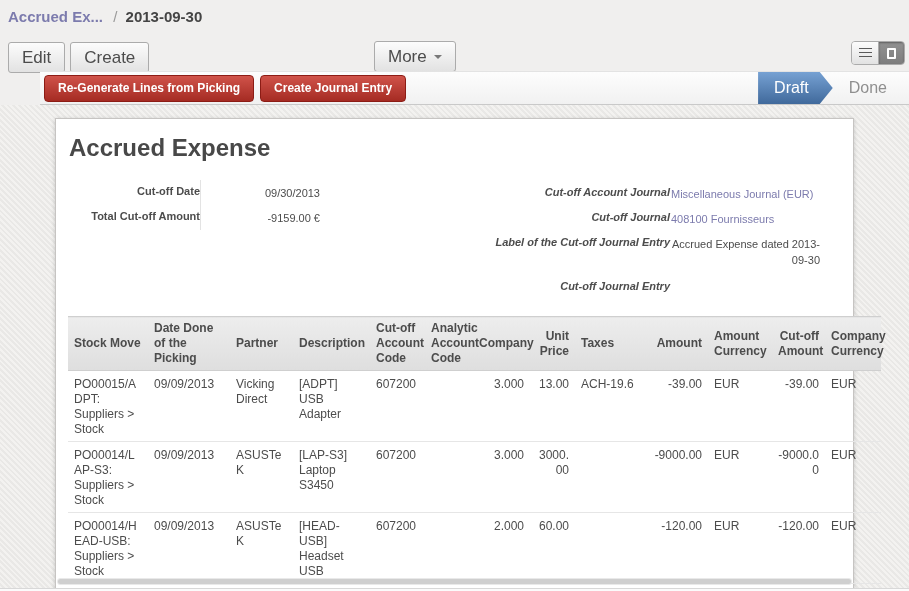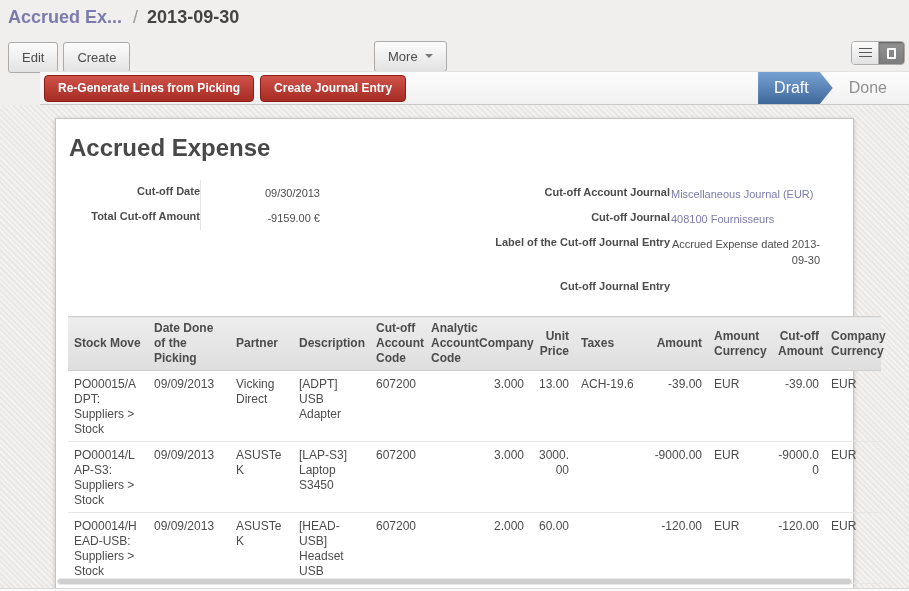--- a/index.html
+++ b/index.html
@@ -2,27 +2,27 @@
 <html style="--accent: #7C7BAD; --state-top: #76a1d3; --state-bottom: #40699b;"><head>
 <meta charset="utf-8">
 <style>
   * { margin:0; padding:0; box-sizing:border-box; }
   html,body { width:909px; height:591px; }
   body { font-family:"Liberation Sans", sans-serif; color:#4c4c4c; }
   .app { position:relative; width:909px; height:591px; overflow:hidden; background:#f0efee; }
 
   
   .topbar { position:absolute; top:0; left:0; right:0; height:71px; background:#f0efee; }
-  .breadcrumb { position:absolute; left:8px; top:6px; font-size:18px; line-height:22px;text-align:center; }
+  .breadcrumb { position:absolute; left:8px; top:6px; font-size:15px; line-height:22px;text-align:center; }
   .breadcrumb a { color:var(--accent); font-weight:bold; text-decoration:none; cursor:pointer; }
   .breadcrumb .sep { color:#9a9a9a; font-weight:normal; margin:0 4px 0 6px; }
   .breadcrumb .current { color:#444; font-weight:bold; }
 
   .btn { display:inline-block; background:linear-gradient(#fcfcfc,#e2e2e2); border:1px solid #ababab;
-         border-radius:3px; color:#4c4c4c; font-size:13px; font-family:inherit;
+         border-radius:3px; color:#4c4c4c; font-size:17px; font-family:inherit;
          padding:3px 13px 4px; cursor:pointer; height:31px; line-height:15px; }
   .edit-create { position:absolute; left:8px; top:42px; display:flex; gap:5px; }
   .more-wrap { position:absolute; left:374px; top:41px; }
   .caret { display:inline-block; width:0; height:0; border:4px solid transparent; border-top-color:#787878;
            margin-left:7px; vertical-align:-1px; }
 
   .switcher { position:absolute; left:851px; top:41px; display:flex; border:1px solid #ababab;
               border-radius:4px; overflow:hidden; height:24px; }
   .sw { width:26px; height:22px; border:none; background:linear-gradient(#fcfcfc,#e2e2e2);
         display:flex; align-items:center; justify-content:center; cursor:pointer; }
@@ -53,21 +53,21 @@
   .sheet { position:absolute; left:55px; top:13px; width:799px; height:482px; background:#fff;
            border:1px solid #c6c4c2; box-shadow:0 1px 4px rgba(0,0,0,.18); }
   .sheet h1 { position:absolute; left:13px; top:15px; font-size:24px; font-weight:bold; color:#484848; }
 
   .group { position:absolute; font-size:11px;text-align:right; }
   .group.left { left:68px; top:75px; width:330px; }
   .group.right { left:470px; top:76px; width:380px; }
   .frow { display:flex; align-items:stretch; min-height:25px; }
   .flabel { flex:0 0 auto; font-weight:bold; color:#4c4c4c; padding-top:5px; white-space:nowrap; }
   .group.left .flabel { width:132px; }
-  .group.right .flabel { width:200px; }
+  .group.right .flabel { width:200px;font-style:italic; }
   .fvalue { padding:5px 0 0 1px; color:#4c4c4c; line-height:16px; }
   .group.left .fvalue { border-left:1px solid #e3e3e3; min-width:120px; }
   .group.right .fvalue { max-width:150px; }
   .fvalue a { color:var(--accent); text-decoration:none; cursor:pointer; }
   .frow.spaced { margin-top:7px; }
 
   
   .lines { position:absolute; left:68px; top:211px; width:813px; border-collapse:collapse;
            table-layout:fixed; font-size:12px; }
   .lines th { background:linear-gradient(#ededed,#dedede); border-top:1px solid #cfcfcf;

